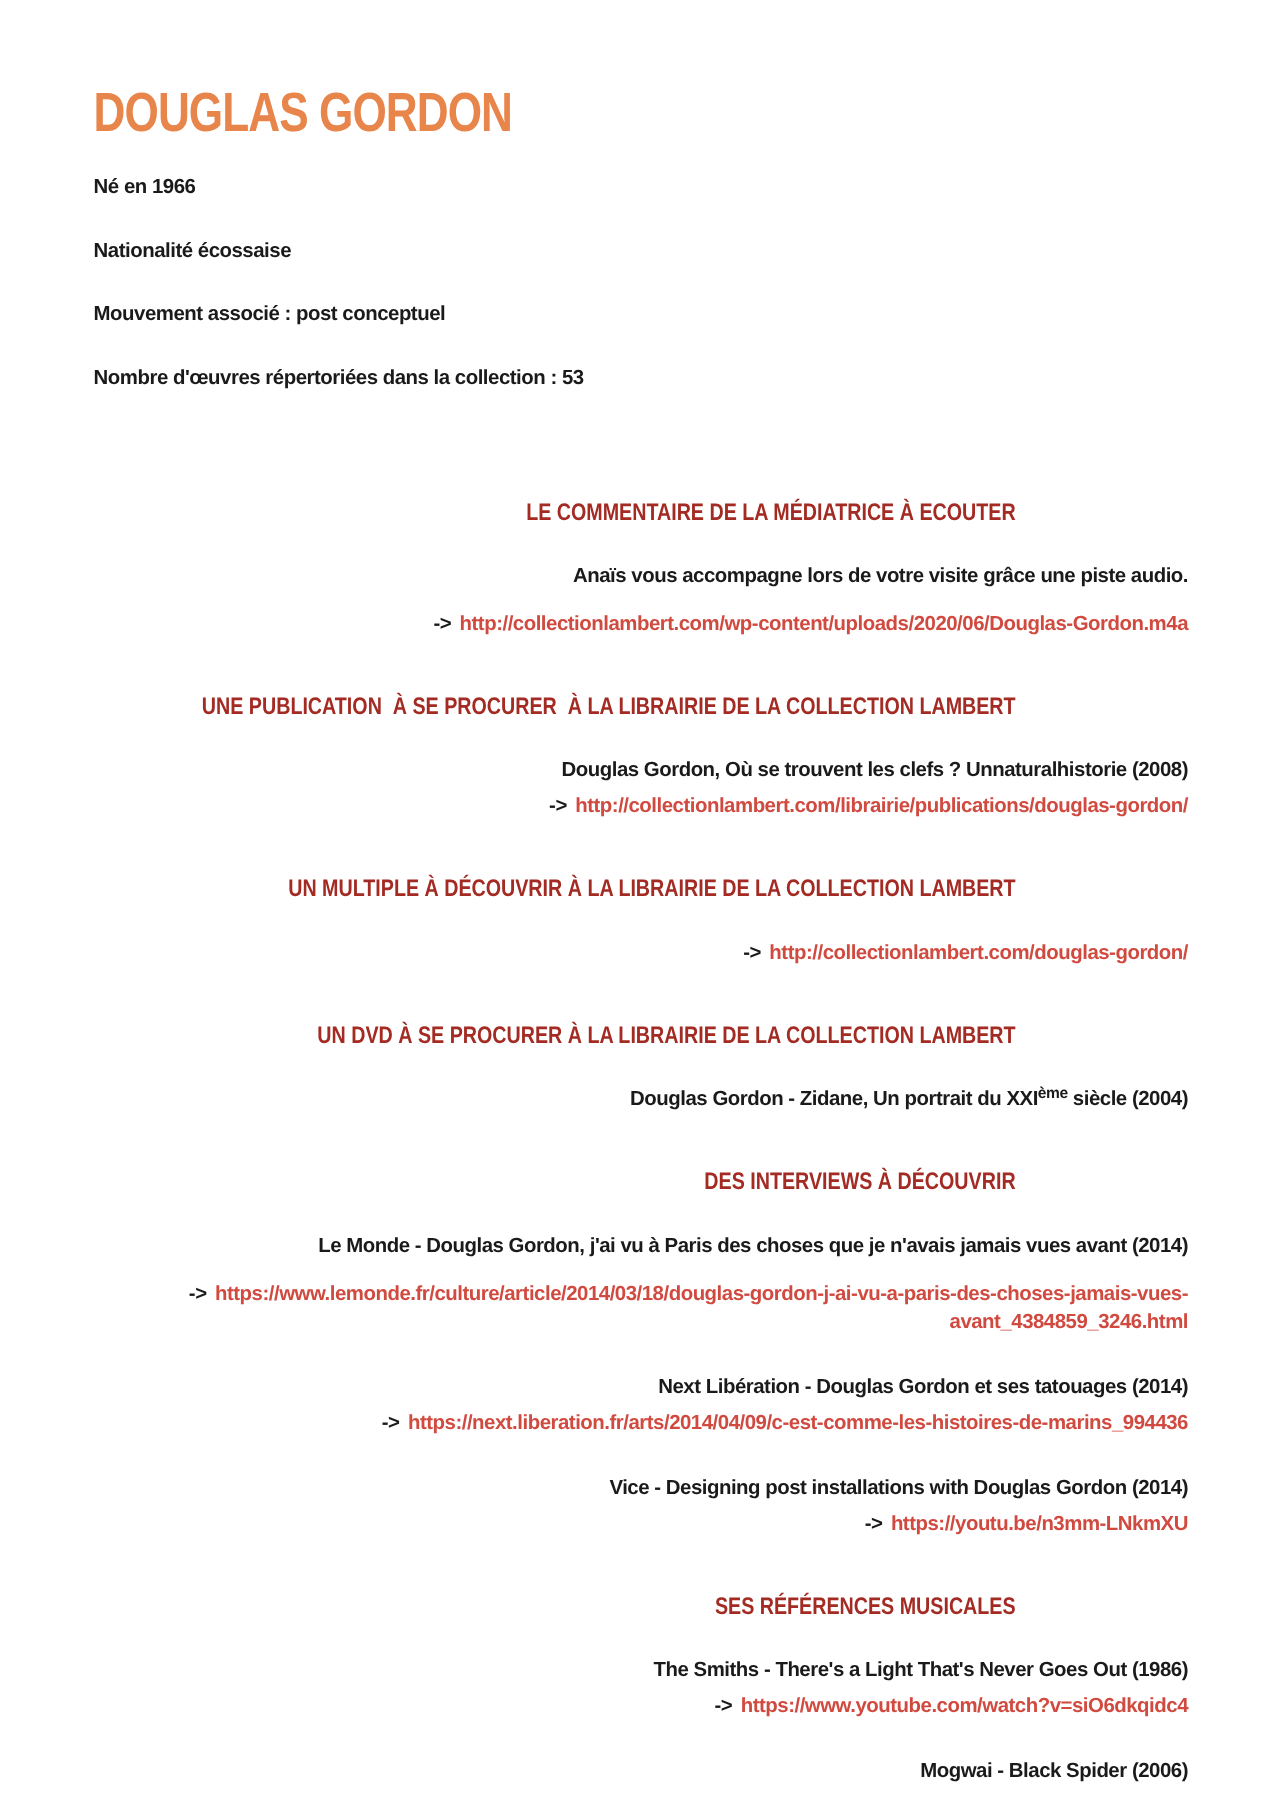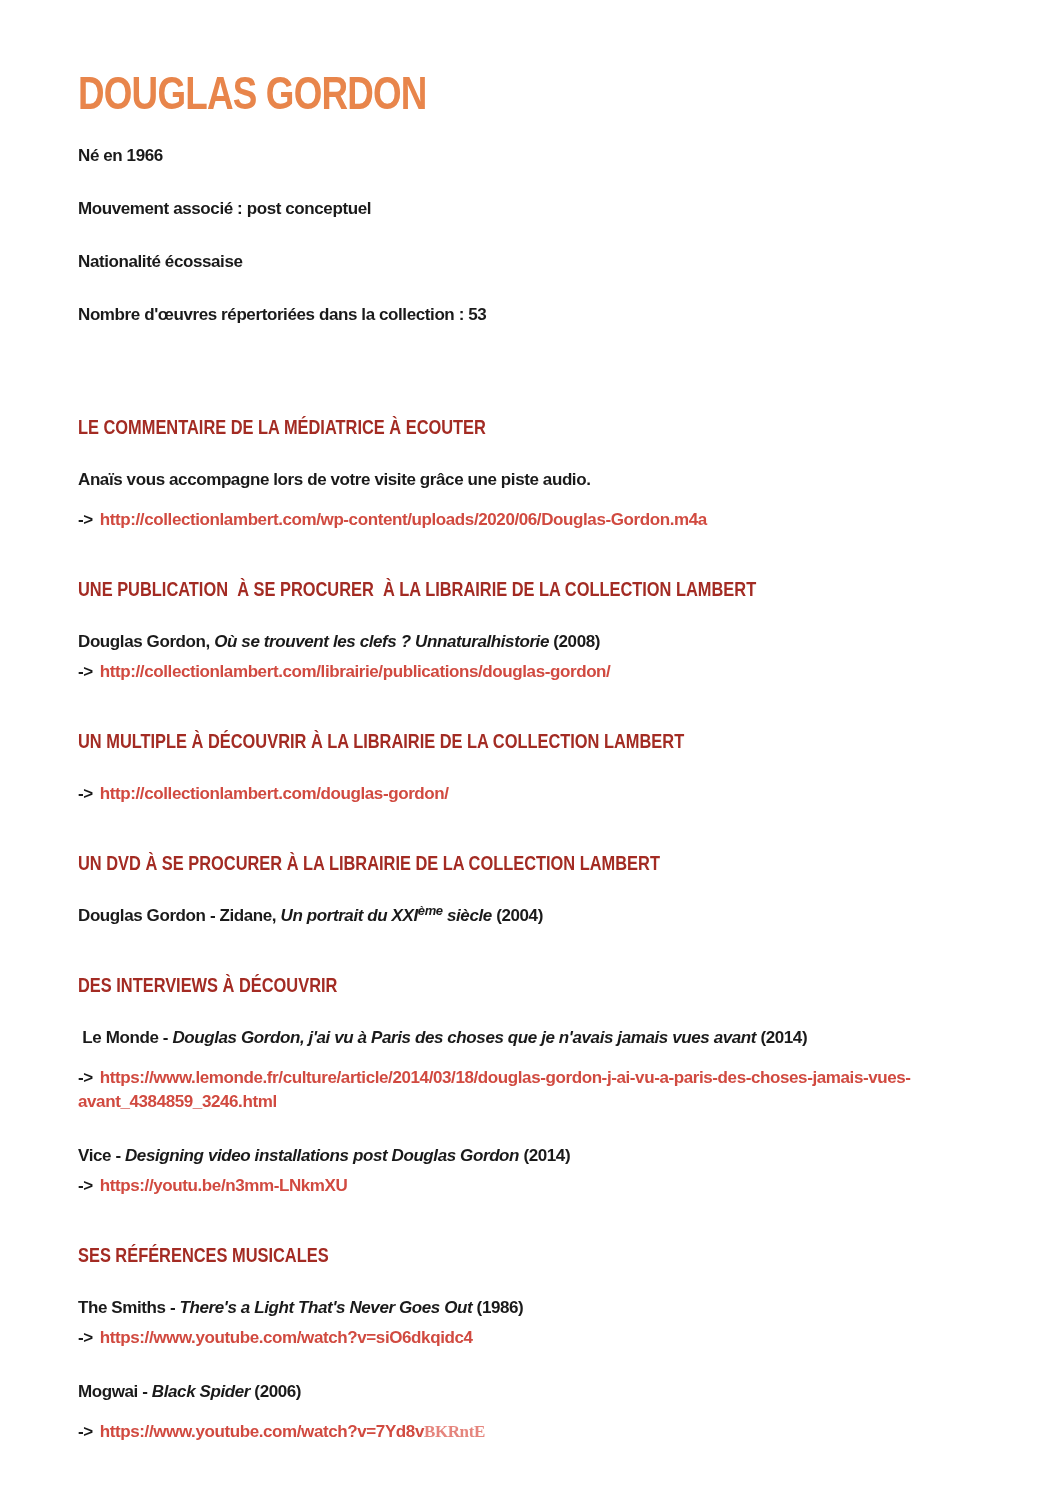--- a/index.html
+++ b/index.html
@@ -13,55 +13,55 @@
   .title{
     font-size:46px;line-height:1;margin:0;font-weight:700;
     color:var(--title-orange,#e8854b);
     transform:scaleX(0.80);transform-origin:left center;
     letter-spacing:-1px;white-space:nowrap;
   }
   .bio{margin-top:8px;}
   .bio-line{
     font-size:17px;font-weight:700;line-height:27px;letter-spacing:-0.4px;margin-top:26px;
   }
-  .section{margin-top:46px;}
+  .section{margin-top:46px;text-align:right;}
   .section.first{margin-top:88px;}
   .heading{
     font-size:20px;font-weight:700;line-height:22px;
     color:var(--heading-red,#a32b23);
     white-space:pre-wrap;
     transform:scaleX(0.82);transform-origin:left center;
     margin:0 0 30px 0;
   }
   .item{margin-bottom:30px;max-width:912px;}
   .item:last-child{margin-bottom:0;}
   .line{
     font-size:17px;font-weight:700;letter-spacing:-0.4px;line-height:24px;
     white-space:pre-wrap;
   }
-  .it{font-style:italic;}
+  .it{}
   .sup{font-size:13px;vertical-align:top;line-height:1;}
   .linkline{
     margin-top:6px;font-size:17px;font-weight:700;letter-spacing:-0.4px;
     line-height:24px;overflow-wrap:break-word;
   }
   .linkline.spaced{margin-top:16px;}
   .arrow{color:var(--text-black,#1a1a1a);margin-right:7px;}
   .url{color:var(--link-red,#d14a40);cursor:pointer;}
   .url.light{color:var(--link-red-light,#e5857d);font-family:Liberation Serif, serif;}
 </style>
 </head>
 <body style="--title-orange: #E8854B; --heading-red: #A32B23; --link-red: #D14A40; --link-red-light: #E5857D; --text-black: #1A1A1A;">
 
 <div class="page">
   <h1 class="title">DOUGLAS GORDON</h1>
   <div class="bio">
       <div class="bio-line">Né en 1966</div>
+      <div class="bio-line">Nationalité écossaise</div>
       <div class="bio-line">Mouvement associé : post conceptuel</div>
-      <div class="bio-line">Nationalité écossaise</div>
       <div class="bio-line">Nombre d'œuvres répertoriées dans la collection : 53</div>
     </div>
   <div>
       <div class="section first">
         <div class="heading">LE COMMENTAIRE DE LA MÉDIATRICE À ECOUTER</div>
         <div class="item">
           <div class="line"><span>Anaïs vous accompagne lors de votre visite grâce une piste audio.</span></div>
           <div class="linkline spaced"><span class="arrow">-&gt;</span><span class="url">http://collectionlambert.com/wp-content/uploads/2020/06/Douglas-Gordon.m4a</span></div>
         </div>
       </div>
@@ -84,21 +84,25 @@
           <div class="line"><span>Douglas Gordon - Zidane, </span><span class="it">Un portrait du XXI</span><span class="it sup">ème</span><span class="it"> siècle</span><span> (2004)</span></div>
         </div>
       </div>
       <div class="section">
         <div class="heading">DES INTERVIEWS À DÉCOUVRIR</div>
         <div class="item">
           <div class="line"><span> Le Monde - </span><span class="it">Douglas Gordon, j'ai vu à Paris des choses que je n'avais jamais vues avant</span><span> (2014)</span></div>
           <div class="linkline spaced"><span class="arrow">-&gt;</span><span class="url">https://www.lemonde.fr/culture/article/2014/03/18/douglas-gordon-j-ai-vu-a-paris-des-choses-jamais-vues-avant_4384859_3246.html</span></div>
         </div>
         <div class="item">
-          <div class="line"><span>Vice - </span><span class="it">Designing video installations post Douglas Gordon</span><span> (2014)</span></div>
+          <div class="line"><span>Next Libération - </span><span class="it">Douglas Gordon et ses tatouages</span><span> (2014)</span></div>
+          <div class="linkline"><span class="arrow">-&gt;</span><span class="url">https://next.liberation.fr/arts/2014/04/09/c-est-comme-les-histoires-de-marins_994436</span></div>
+        </div>
+        <div class="item">
+          <div class="line"><span>Vice - </span><span class="it">Designing post installations with Douglas Gordon</span><span> (2014)</span></div>
           <div class="linkline"><span class="arrow">-&gt;</span><span class="url">https://youtu.be/n3mm-LNkmXU</span></div>
         </div>
       </div>
       <div class="section">
         <div class="heading">SES RÉFÉRENCES MUSICALES</div>
         <div class="item">
           <div class="line"><span>The Smiths - </span><span class="it">There's a Light That's Never Goes Out</span><span> (1986)</span></div>
           <div class="linkline"><span class="arrow">-&gt;</span><span class="url">https://www.youtube.com/watch?v=siO6dkqidc4</span></div>
         </div>
         <div class="item">

